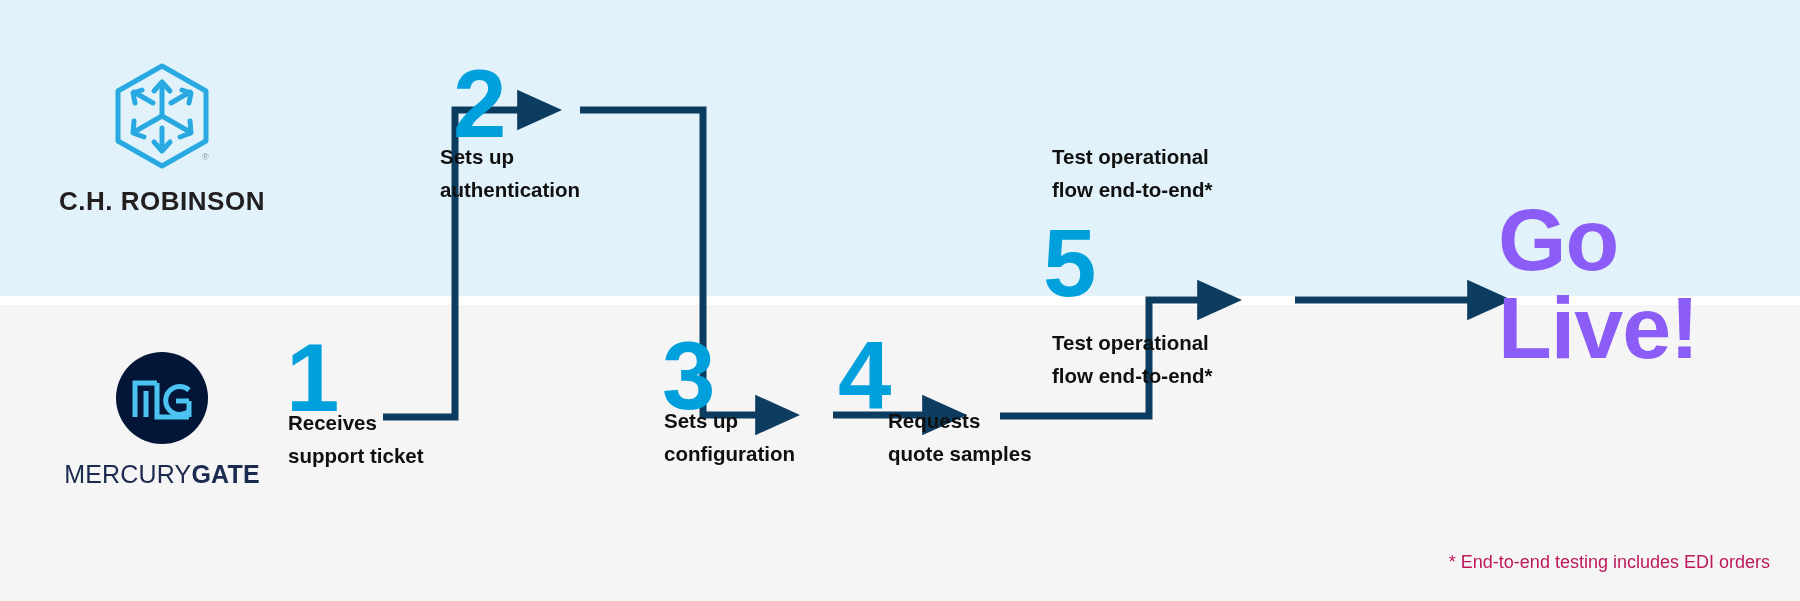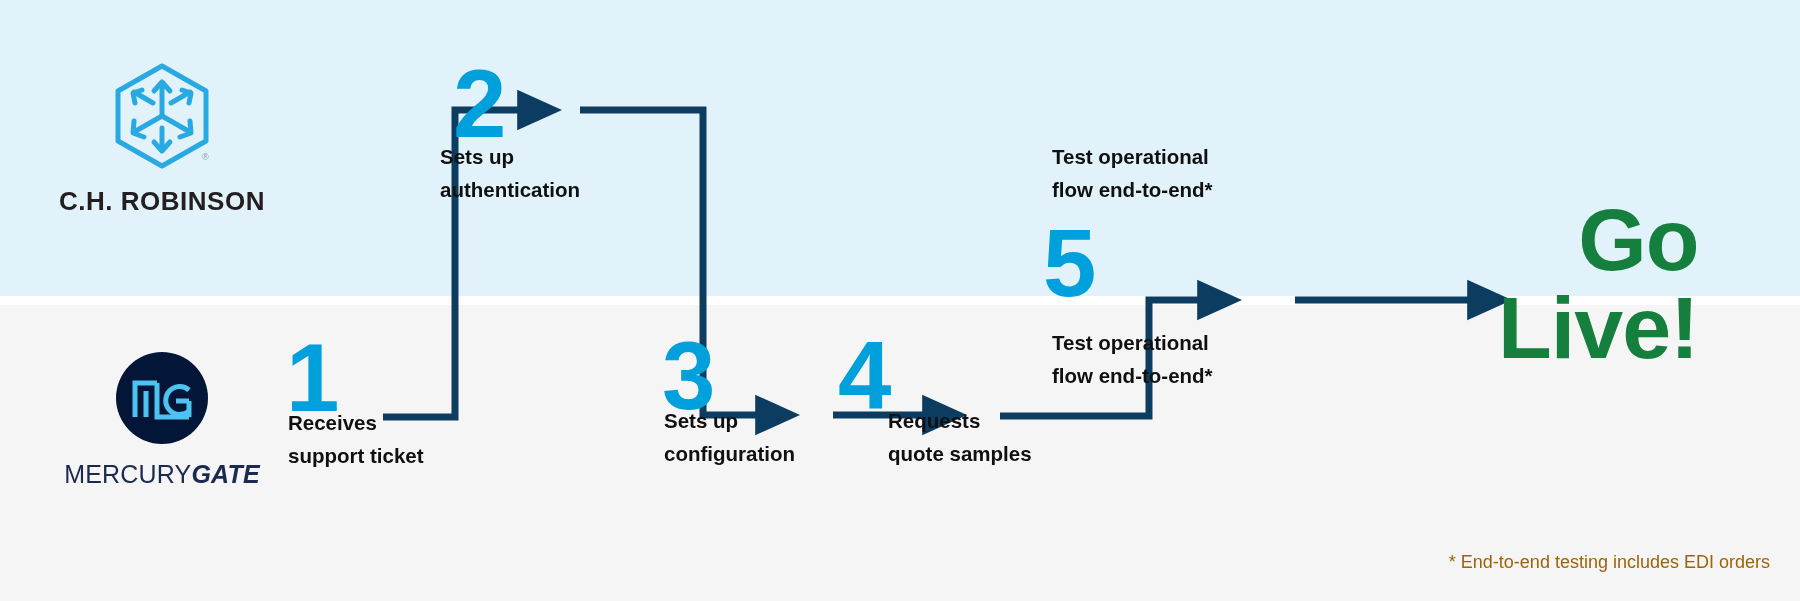--- a/index.html
+++ b/index.html
@@ -73,21 +73,21 @@
   }
   .mg-wordmark {
     margin-top: 16px;
     font-family: "Liberation Sans", sans-serif;
     font-size: 25px;
     color: #1b2a4e;
     white-space: nowrap;
     letter-spacing: 0.2px;
   }
   .mg-wordmark .mg-light { font-weight: 400; margin-top: 28px; }
-  .mg-wordmark .mg-bold  { font-weight: 700; font-style: italic; }
+  .mg-wordmark .mg-bold  { font-weight: 700; }
 
   
   .step-num {
     position: absolute;
     font-family: "Liberation Sans", sans-serif;
     font-weight: 700;
     font-size: 96px;
     line-height: 96px;
     color: #00a0dc;
     user-select: none;
@@ -118,21 +118,21 @@
     letter-spacing: -1px;
   }
 
   
   #footnote {
     position: absolute;
     right: 30px;
     top: 552px;
     font-family: "Liberation Sans", sans-serif;
     font-size: 18px;
-    color: #a16207;
+    color: #be185d;
     white-space: nowrap;
   }
 </style>
 </head>
 <body>
 
 <div id="stage" style="background: rgb(255, 255, 255);">
 
   <div class="band band-top" style="background: rgb(225, 242, 250);"></div>
   <div class="band band-bottom" style="background: rgb(245, 245, 245);"></div>
@@ -221,18 +221,18 @@
   <div class="step-num" style="left: 838px; top: 328px; color: rgb(0, 160, 220);">4</div>
   <div class="caption" style="left: 888px; top: 404px; width: 250px; color: rgb(16, 16, 16);">Requests
 quote samples</div>
 
   <div class="step-num" style="left: 1043px; top: 215px; color: rgb(0, 160, 220);">5</div>
   <div class="caption" style="left: 1052px; top: 140px; width: 260px; color: rgb(16, 16, 16);">Test operational
 flow end-to-end*</div>
   <div class="caption" style="left: 1052px; top: 326px; width: 260px; color: rgb(16, 16, 16);">Test operational
 flow end-to-end*</div>
 
-  <div id="go-live" style="color: #15803d; text-align: right;">Go
+  <div id="go-live" style="color: #8b5cf6;">Go
 Live!</div>
 
   <div id="footnote">* End-to-end testing includes EDI orders</div>
 
 </div>
 
 </body></html>

